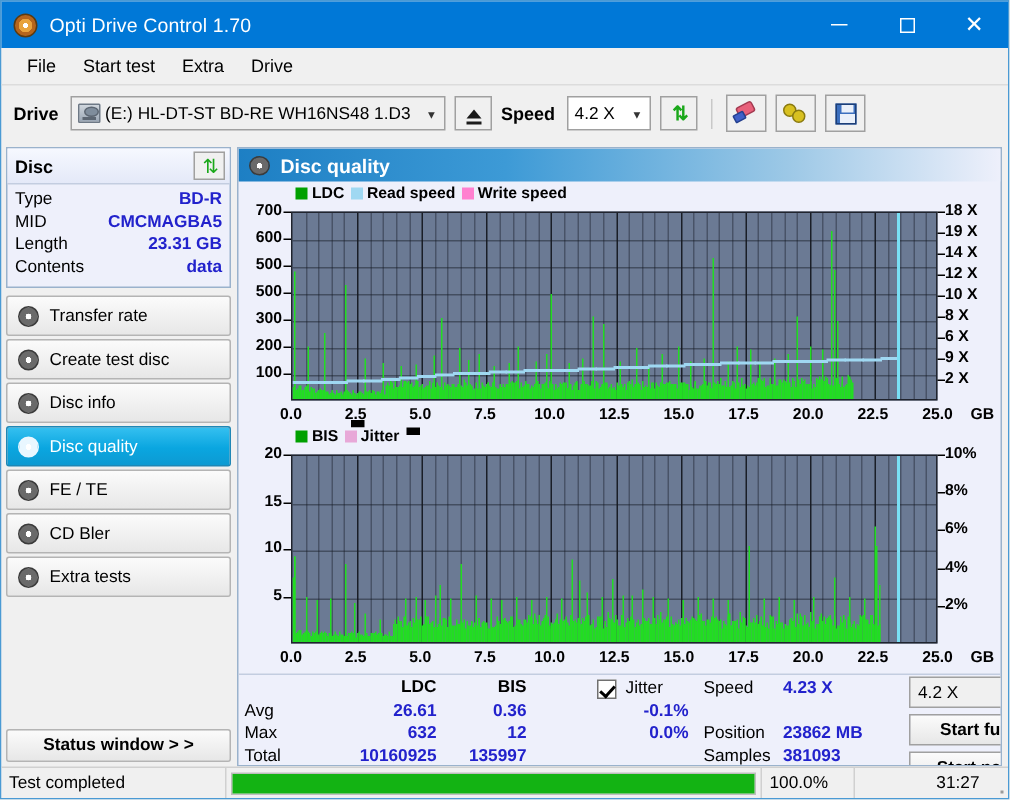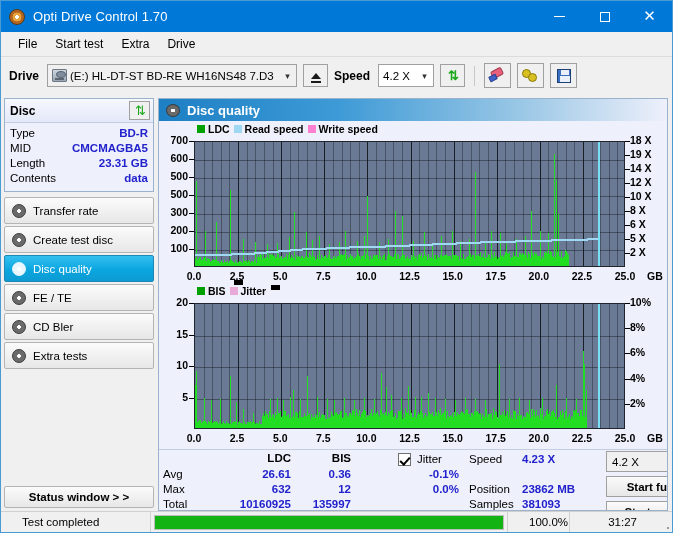--- a/index.html
+++ b/index.html
@@ -242,21 +242,21 @@
   .combo.stat {
     position: absolute; height: 21px; background: #f0f0f0; border: 1px solid #a0a0a0;
     font-weight: normal; font-size: 11.5px; display:flex; align-items:center; padding-left: 5px;
   }
 
   
   .statusbar {
     flex: 0 0 21px; height: 21px; display: flex; align-items: stretch;
     border-top: 1px solid #d0d0d0; background: #f0f0f0; font-size: 11.5px;
   }
-  .sb-cell { display: flex; align-items: center; padding: 0 21px; border-right: 1px solid #d0d0d0; }
+  .sb-cell { display: flex; align-items: center; padding: 0 5px; border-right: 1px solid #d0d0d0; }
   .sb-text { width: 150px; }
   .sb-prog { flex: 1 1 auto; padding: 2px 3px; display:flex; align-items:center; }
   .progwrap { width: 100%; height: 15px; background: #fff; border: 1px solid #bdbdbd; }
   .progfill { height: 100%; background: #13b313; }
   .sb-pct { width: 62px; }
   .sb-time { width: 88px; justify-content: flex-end; border-right: none; }
   .grip { width: 14px; display:flex; align-items:flex-end; justify-content:flex-end; padding:0 2px 2px 0;}
   .grip i { width:2px;height:2px;background:#9a9a9a;display:block;margin:1px;}
 </style>
 </head>
@@ -284,21 +284,21 @@
     <div class="menuitem">File</div>
     <div class="menuitem">Start test</div>
     <div class="menuitem">Extra</div>
     <div class="menuitem">Drive</div>
   </div>
 
   <div class="toolbar">
     <span class="tb-label">Drive</span>
     <div class="combo drive">
       <span class="drive-icon"></span>
-      <span>(E:)  HL-DT-ST BD-RE  WH16NS48 7.D3</span>
+      <span>(E:)  HL-DT-ST BD-RE  WH16NS48 1.D3</span>
       <span class="arrow">▾</span>
     </div>
     <div class="eject-btn">
       <span class="eject-tri"></span>
     </div>
     <span class="tb-label">Speed</span>
     <div class="combo speed">
       <span>4.2 X</span>
       <span class="arrow">▾</span>
     </div>
@@ -354,20 +354,24 @@
       </div>
 
       <div class="navlist">
         <div class="navbtn">
           <span class="nav-ico"></span>
           <span>Transfer rate</span>
         </div>
         <div class="navbtn">
           <span class="nav-ico"></span>
           <span>Create test disc</span>
+        </div>
+        <div class="navbtn">
+          <span class="nav-ico"></span>
+          <span>Disc info</span>
         </div>
         <div class="navbtn active">
           <span class="nav-ico"></span>
           <span>Disc quality</span>
         </div>
         <div class="navbtn">
           <span class="nav-ico"></span>
           <span>FE / TE</span>
         </div>
         <div class="navbtn">
@@ -1032,21 +1036,21 @@
             <div class="ytick" style="left: 0px; width: 27px; top: 65px;">500</div>
             <div class="tickmark" style="left: 28px; top: 72px; width: 5px; height: 1px;"></div>
             <div class="ytick" style="left: 0px; width: 27px; top: 47px;">500</div>
             <div class="tickmark" style="left: 28px; top: 54px; width: 5px; height: 1px;"></div>
             <div class="ytick" style="left: 0px; width: 27px; top: 29px;">600</div>
             <div class="tickmark" style="left: 28px; top: 36px; width: 5px; height: 1px;"></div>
             <div class="ytick" style="left: 0px; width: 27px; top: 11px;">700</div>
             <div class="tickmark" style="left: 28px; top: 18px; width: 5px; height: 1px;"></div>
             <div class="ytickR" style="left: 469px; top: 123px;">2 X</div>
             <div class="tickmark" style="left: 464px; top: 130px; width: 5px; height: 1px;"></div>
-            <div class="ytickR" style="left: 469px; top: 109px;">5 X</div>
+            <div class="ytickR" style="left: 469px; top: 109px;">9 X</div>
             <div class="tickmark" style="left: 464px; top: 116px; width: 5px; height: 1px;"></div>
             <div class="ytickR" style="left: 469px; top: 95px;">6 X</div>
             <div class="tickmark" style="left: 464px; top: 102px; width: 5px; height: 1px;"></div>
             <div class="ytickR" style="left: 469px; top: 81px;">8 X</div>
             <div class="tickmark" style="left: 464px; top: 88px; width: 5px; height: 1px;"></div>
             <div class="ytickR" style="left: 469px; top: 67px;">10 X</div>
             <div class="tickmark" style="left: 464px; top: 74px; width: 5px; height: 1px;"></div>
             <div class="ytickR" style="left: 469px; top: 53px;">12 X</div>
             <div class="tickmark" style="left: 464px; top: 60px; width: 5px; height: 1px;"></div>
             <div class="ytickR" style="left: 469px; top: 39px;">14 X</div>

